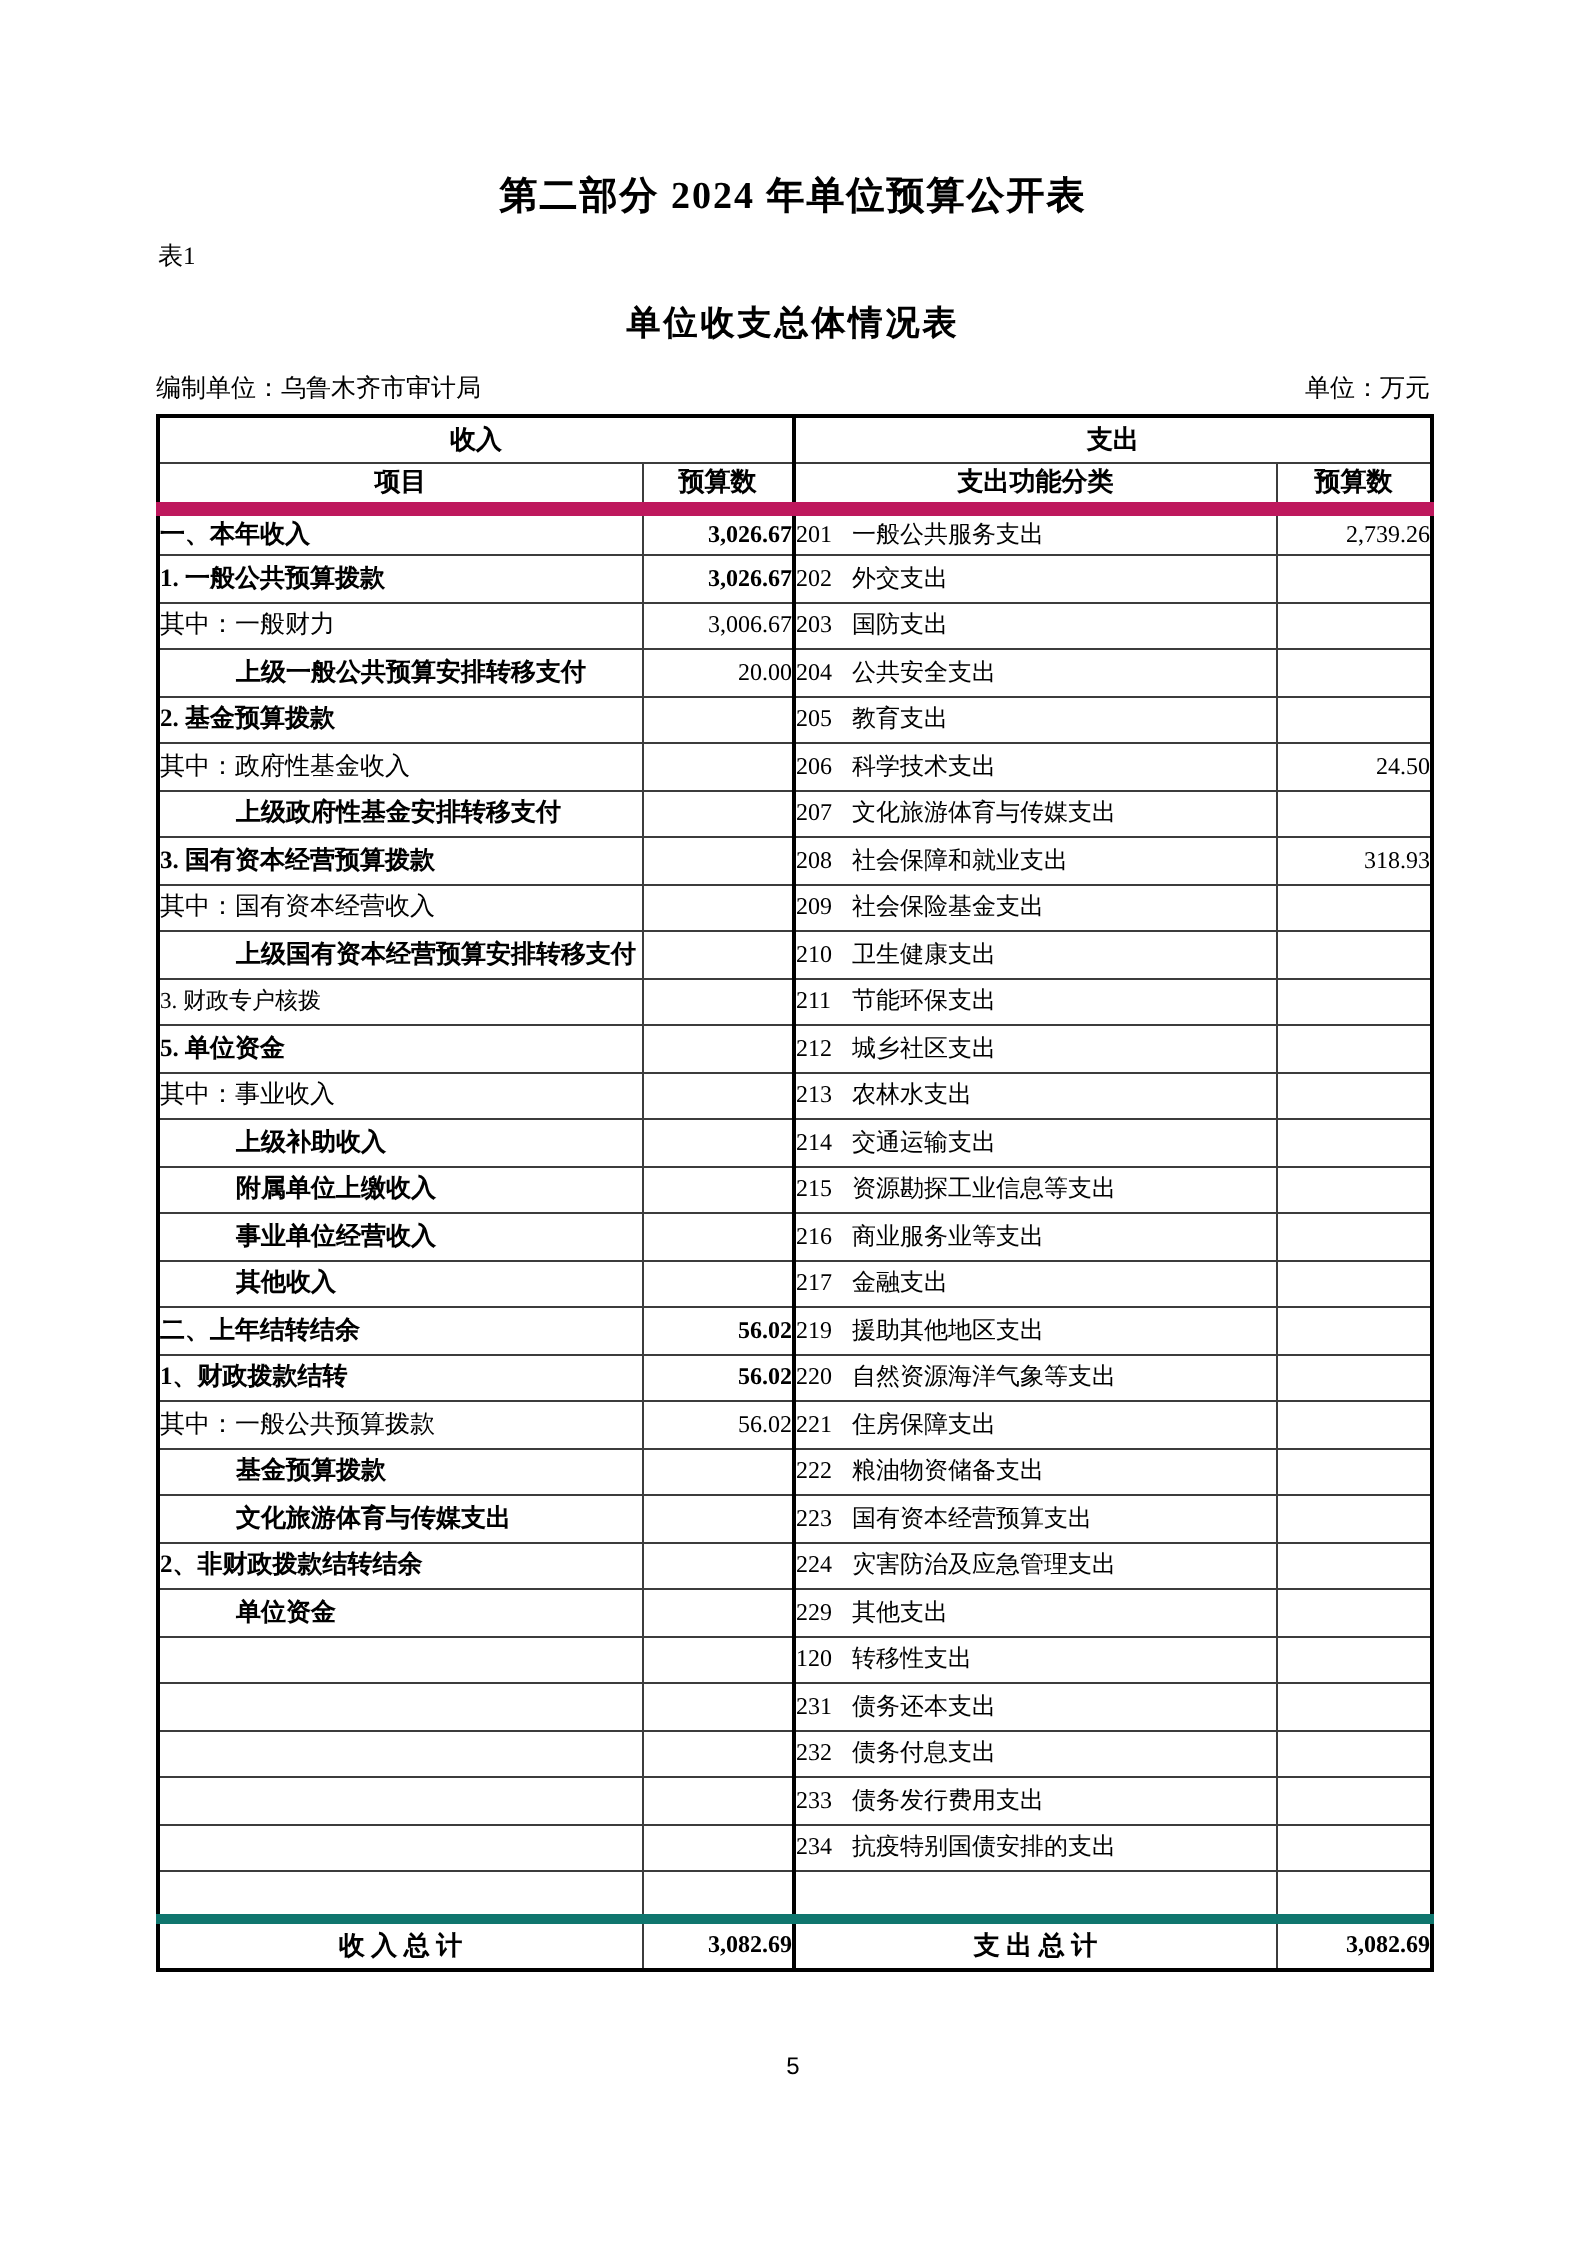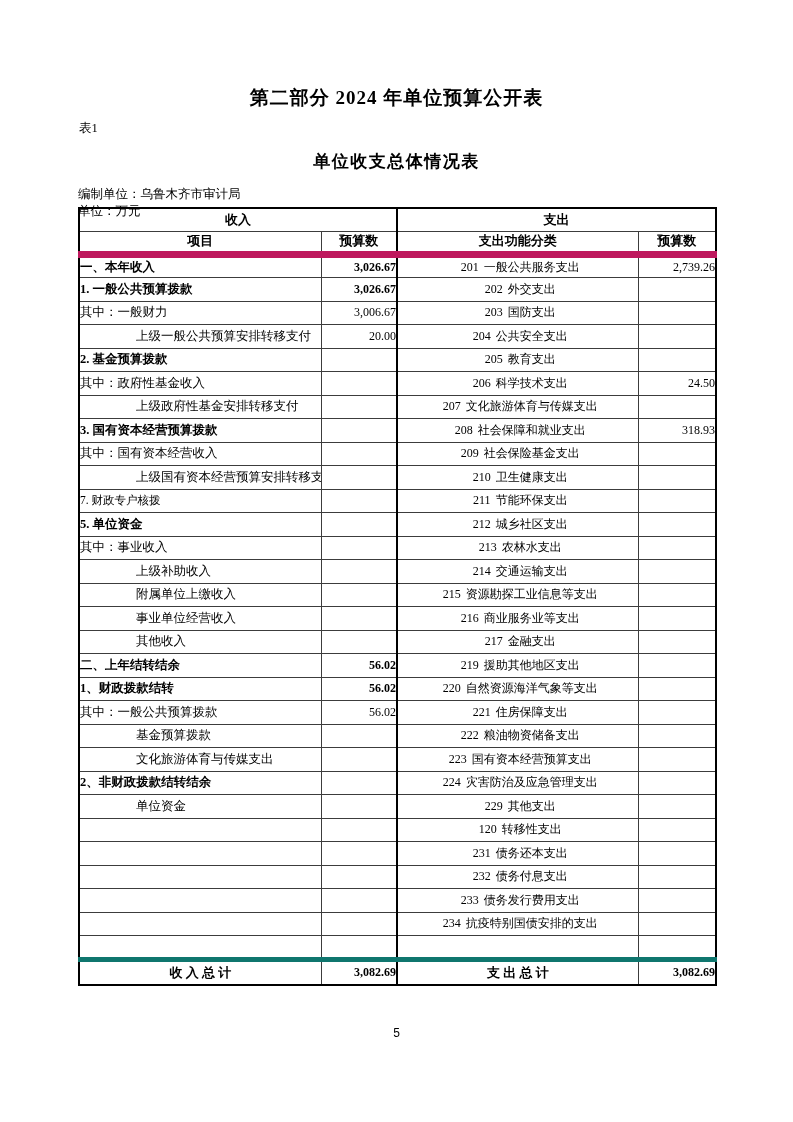--- a/index.html
+++ b/index.html
@@ -38,21 +38,20 @@
     font-size: 17px;
     letter-spacing: 1.5px;
   }
   .meta-row {
     position: absolute;
     top: 186px; left: 78px;
     width: 637px;
     display: flex;
     justify-content: space-between;
     font-size: 12.5px;
-    flex-direction: column;
   }
   table.budget {
     position: absolute;
     top: 207px; left: 78px;
     width: 637px;
     border-collapse: collapse;
     table-layout: fixed;
     font-size: 12.5px;
     border: 2px solid #000;
   }
@@ -65,25 +64,25 @@
   }
   table.budget thead tr { height: 23px; }
   table.budget thead th {
     font-weight: 700;
     text-align: center;
     font-size: 13px;
   }
   table.budget thead tr.h2 th { border-bottom: 7px solid #be185d; }
   table.budget tbody tr { height: 23.5px; }
   .c-item { text-align: left; padding-left: 6px; }
-  .c-item.ind { padding-left: 56px; }
+  .c-item.ind { padding-left: 38px; font-weight: bold; }
   .c-item.sm { font-size: 11.5px; }
   .c-val { text-align: right; padding-right: 4px; font-size: 12px; }
   .b { font-weight: 700; }
-  .c-func { text-align: center; padding-left: 4px; font-size: 12px; }
+  .c-func { text-align: left; padding-left: 4px; font-size: 12px; }
   .c-func .code { display: inline-block; min-width: 28px; }
   .mid { border-left: 2px solid #000 !important; margin-top: 23px; }
   table.budget tfoot tr { height: 26px; }
   table.budget tfoot td {
     font-weight: 700;
     border-top: 5px solid #0f766e;
   }
   .t-label { text-align: center; font-size: 13px; }
   .page-number {
     position: absolute;
@@ -184,21 +183,21 @@
           <td class="c-func mid"><span class="code">209</span><span>社会保险基金支出</span></td>
           <td class="c-val"></td>
         </tr>
         <tr>
           <td class="c-item ind">上级国有资本经营预算安排转移支付</td>
           <td class="c-val"></td>
           <td class="c-func mid"><span class="code">210</span><span>卫生健康支出</span></td>
           <td class="c-val"></td>
         </tr>
         <tr>
-          <td class="c-item sm">7. 财政专户核拨</td>
+          <td class="c-item sm">3. 财政专户核拨</td>
           <td class="c-val"></td>
           <td class="c-func mid"><span class="code">211</span><span>节能环保支出</span></td>
           <td class="c-val"></td>
         </tr>
         <tr>
           <td class="c-item b">5. 单位资金</td>
           <td class="c-val"></td>
           <td class="c-func mid"><span class="code">212</span><span>城乡社区支出</span></td>
           <td class="c-val"></td>
         </tr>

